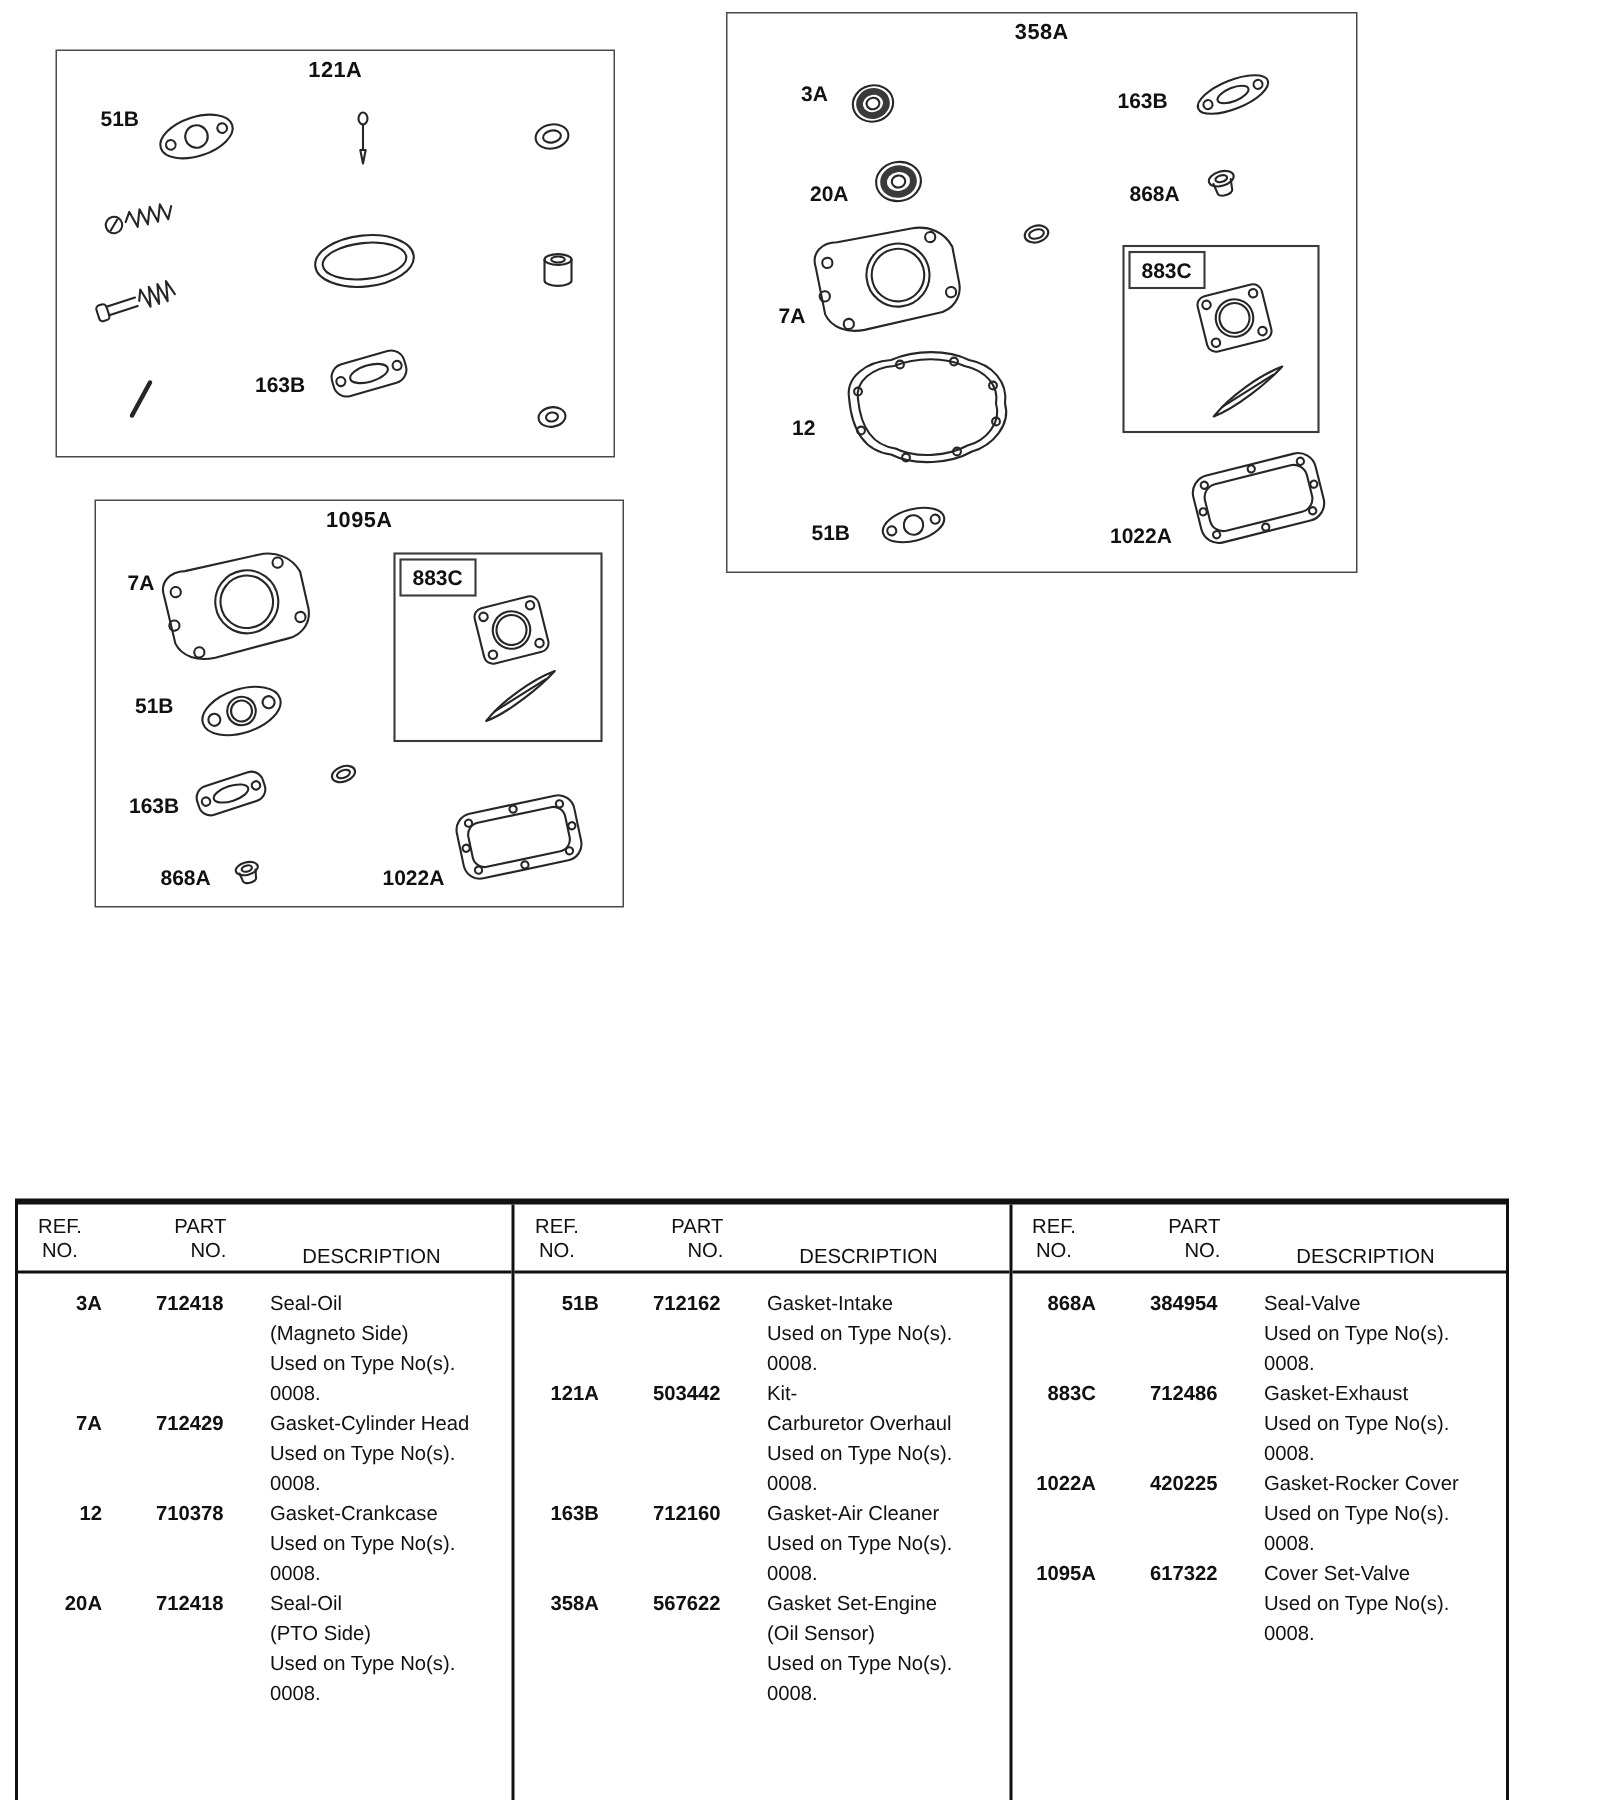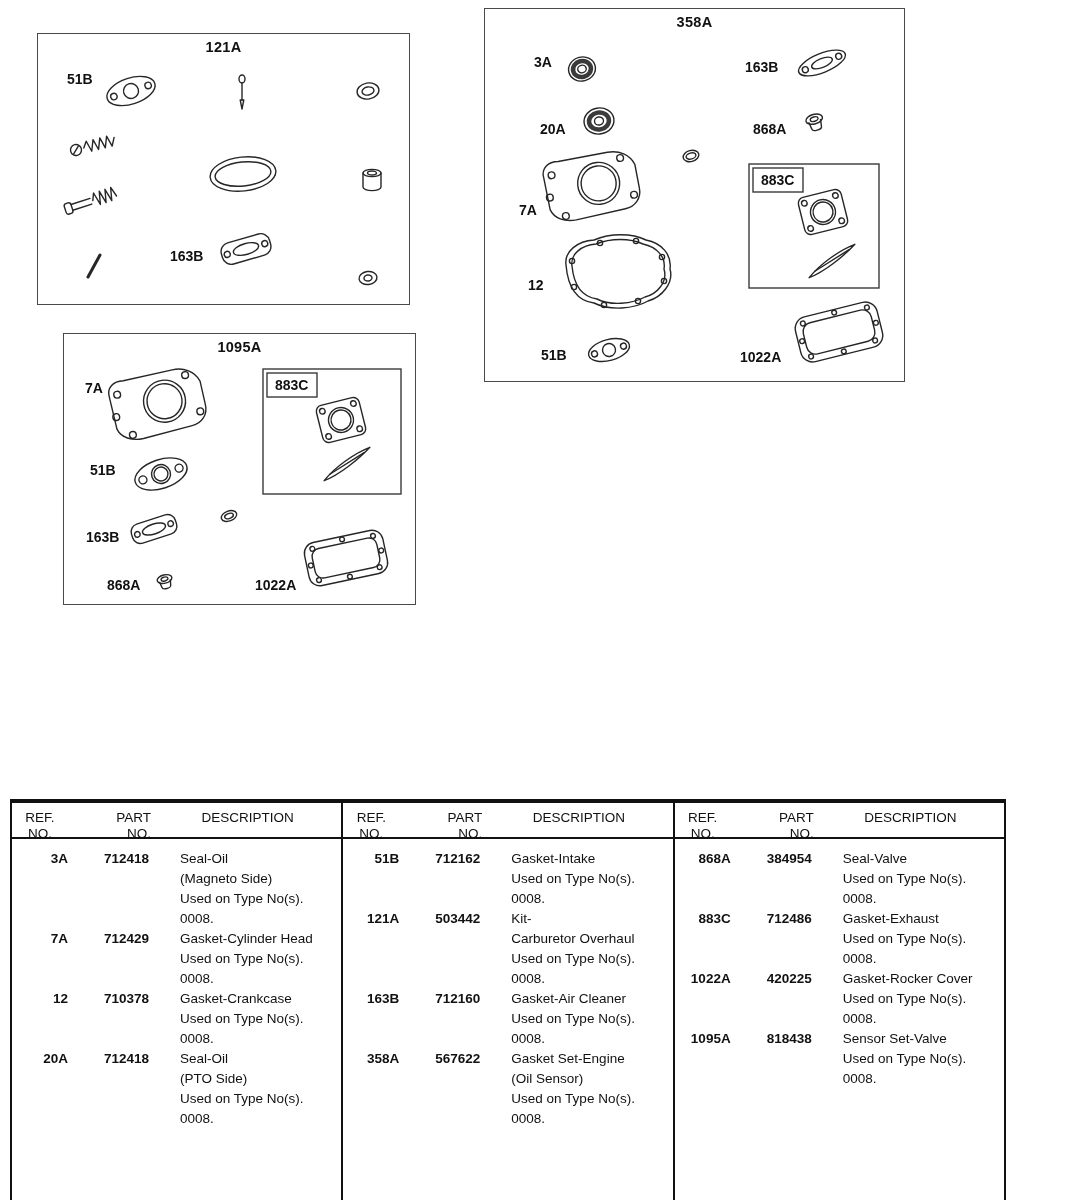--- a/index.html
+++ b/index.html
@@ -15,24 +15,24 @@
   .pin{stroke:#262626;stroke-width:3;stroke-linecap:round;}
   text.plabel{font-family:"Liberation Sans",sans-serif;font-size:14px;font-weight:bold;fill:#111;}
   .subbox{fill:none;stroke:#3a3a3a;stroke-width:1.4;}
   
   .parts-table{position:absolute;left:10px;top:799px;width:992px;height:399px;
                border-top:4px solid #111;border-bottom:2px solid #111;
                border-left:2px solid #111;border-right:2px solid #111;
                display:flex;background:#fff;font-size:13.5px;}
   .tcol{flex:1;border-right:2px solid #111;display:flex;flex-direction:column;min-width:0;}
   .tcol:last-child{border-right:none;}
-  .thead{height:36px;border-bottom:2px solid #111;display:flex;padding-top:7px;box-sizing:border-box;}
+  .thead{height:46px;border-bottom:2px solid #111;display:flex;padding-top:7px;box-sizing:border-box;}
   .h-ref{width:56px;text-align:center;line-height:16px;}
   .h-part{width:62px;margin-left:21px;text-align:right;line-height:16px;}
-  .h-desc{flex:1;margin-left:3px;text-align:center;display:flex;align-items:flex-start;
+  .h-desc{flex:1;margin-left:3px;text-align:center;display:flex;align-items:flex-end;
           justify-content:center;padding-bottom:1px;line-height:16px;}
   .rows{padding-top:10px;}
   .trow{display:flex;line-height:20px;}
   .cell-ref{width:56px;text-align:right;font-weight:bold;flex-shrink:0;}
   .cell-part{width:62px;margin-left:36px;font-weight:bold;flex-shrink:0;}
   .cell-desc{flex:1;margin-left:3px;padding-left:11px;min-width:0;}
 </style>
 </head>
 <body>
 
@@ -409,23 +409,23 @@
             <div class="cell-ref">1022A</div>
             <div class="cell-part">420225</div>
             <div class="cell-desc">
               <div class="desc-line">Gasket-Rocker Cover</div>
               <div class="desc-line">Used on Type No(s).</div>
               <div class="desc-line">0008.</div>
             </div>
           </div>
           <div class="trow">
             <div class="cell-ref">1095A</div>
-            <div class="cell-part">818438</div>
-            <div class="cell-desc">
-              <div class="desc-line">Sensor Set-Valve</div>
+            <div class="cell-part">617322</div>
+            <div class="cell-desc">
+              <div class="desc-line">Cover Set-Valve</div>
               <div class="desc-line">Used on Type No(s).</div>
               <div class="desc-line">0008.</div>
             </div>
           </div>
         </div>
     </div>
 
   </div>
 </div>
 

